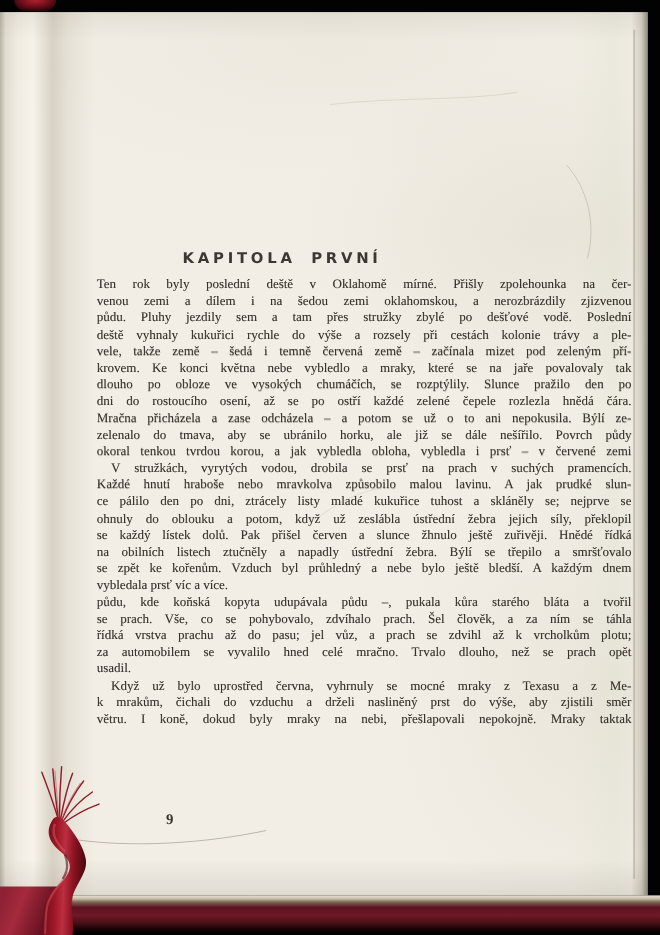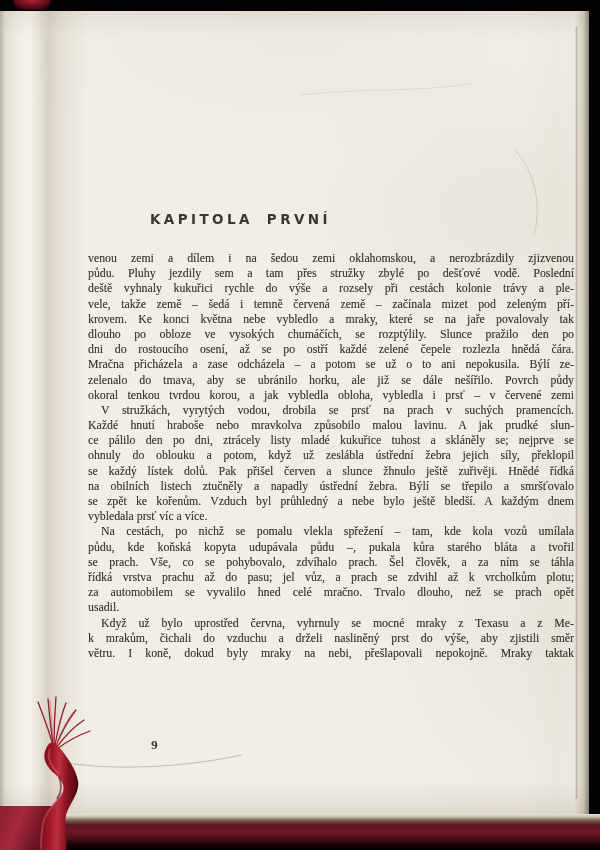--- a/index.html
+++ b/index.html
@@ -20,21 +20,21 @@
       linear-gradient(90deg, #b9b3a6 0px, #e2ddd2 5px, #f0ece2 16px, #f6f3ea 30px,
         #d8d2c5 48px, #e7e2d7 62px, #f2eee5 86px, #f2eee5 520px, #eceadf 558px,
         #f0ece3 574px, #d4cec2 583px, #8f897e 589px);
   }
   .page-stack-line {
     position: absolute; left: 575px; top: 16px; width: 3px; height: 772px;
     background: linear-gradient(90deg, rgba(0,0,0,0) 0%, rgba(80,70,58,0.28) 50%, rgba(0,0,0,0) 100%);
   }
   
   .chapter {
-    position: absolute; left: 150px; top: 200px; margin: 0;
+    position: absolute; left: 150px; top: 200px; margin: 16px;
     font-family: "DejaVu Sans", sans-serif;
     font-size: 13.5px; font-weight: 700; letter-spacing: 3.4px; word-spacing: 6px;
     color: #3b3732;
     text-align: center;
   }
   .body-text {
     position: absolute; left: 88px; top: 240px; width: 486px;
     font-size: 11.8px; line-height: 15.2px; color: #37332c;
     text-shadow: 0.2px 0.2px 0.4px rgba(55,48,40,0.35);
   }
@@ -70,20 +70,21 @@
 
 <div class="stage">
 
   <div class="page">
     <div class="page-stack-line"></div>
 
     <h1 class="chapter">KAPITOLA PRVNÍ</h1>
 
     <div class="body-text">
         <div class="para">
+          <div class="line">Ten rok byly poslední deště v Oklahomě mírné. Přišly zpolehounka na čer-</div>
           <div class="line">venou zemi a dílem i na šedou zemi oklahomskou, a nerozbrázdily zjizvenou</div>
           <div class="line">půdu. Pluhy jezdily sem a tam přes stružky zbylé po dešťové vodě. Poslední</div>
           <div class="line">deště vyhnaly kukuřici rychle do výše a rozsely při cestách kolonie trávy a ple-</div>
           <div class="line">vele, takže země – šedá i temně červená země – začínala mizet pod zeleným pří-</div>
           <div class="line">krovem. Ke konci května nebe vybledlo a mraky, které se na jaře povalovaly tak</div>
           <div class="line">dlouho po obloze ve vysokých chumáčích, se rozptýlily. Slunce pražilo den po</div>
           <div class="line">dni do rostoucího osení, až se po ostří každé zelené čepele rozlezla hnědá čára.</div>
           <div class="line">Mračna přicházela a zase odcházela – a potom se už o to ani nepokusila. Býlí ze-</div>
           <div class="line">zelenalo do tmava, aby se ubránilo horku, ale již se dále nešířilo. Povrch půdy</div>
           <div class="line">okoral tenkou tvrdou korou, a jak vybledla obloha, vybledla i prsť – v červené zemi</div>
@@ -92,21 +93,20 @@
           <div class="line first">V stružkách, vyrytých vodou, drobila se prsť na prach v suchých pramencích.</div>
           <div class="line">Každé hnutí hraboše nebo mravkolva způsobilo malou lavinu. A jak prudké slun-</div>
           <div class="line">ce pálilo den po dni, ztrácely listy mladé kukuřice tuhost a skláněly se; nejprve se</div>
           <div class="line">ohnuly do oblouku a potom, když už zeslábla ústřední žebra jejich síly, překlopil</div>
           <div class="line">se každý lístek dolů. Pak přišel červen a slunce žhnulo ještě zuřivěji. Hnědé řídká</div>
           <div class="line">na obilních listech ztučněly a napadly ústřední žebra. Býlí se třepilo a smršťovalo</div>
           <div class="line">se zpět ke kořenům. Vzduch byl průhledný a nebe bylo ještě bledší. A každým dnem</div>
           <div class="line short">vybledala prsť víc a více.</div>
         </div>
         <div class="para">
-          <div class="line first">Na cestách, po nichž se pomalu vlekla spřežení – tam, kde kola vozů umílala</div>
           <div class="line">půdu, kde koňská kopyta udupávala půdu –, pukala kůra starého bláta a tvořil</div>
           <div class="line">se prach. Vše, co se pohybovalo, zdvíhalo prach. Šel člověk, a za ním se táhla</div>
           <div class="line">řídká vrstva prachu až do pasu; jel vůz, a prach se zdvihl až k vrcholkům plotu;</div>
           <div class="line">za automobilem se vyvalilo hned celé mračno. Trvalo dlouho, než se prach opět</div>
           <div class="line short">usadil.</div>
         </div>
         <div class="para">
           <div class="line first">Když už bylo uprostřed června, vyhrnuly se mocné mraky z Texasu a z Me-</div>
           <div class="line">k mrakům, čichali do vzduchu a drželi nasliněný prst do výše, aby zjistili směr</div>
           <div class="line">větru. I koně, dokud byly mraky na nebi, přešlapovali nepokojně. Mraky taktak</div>

